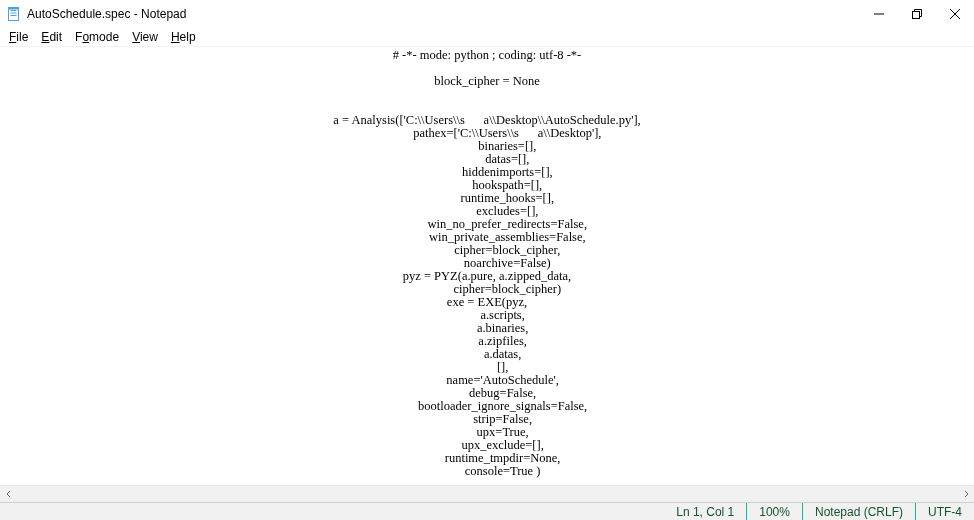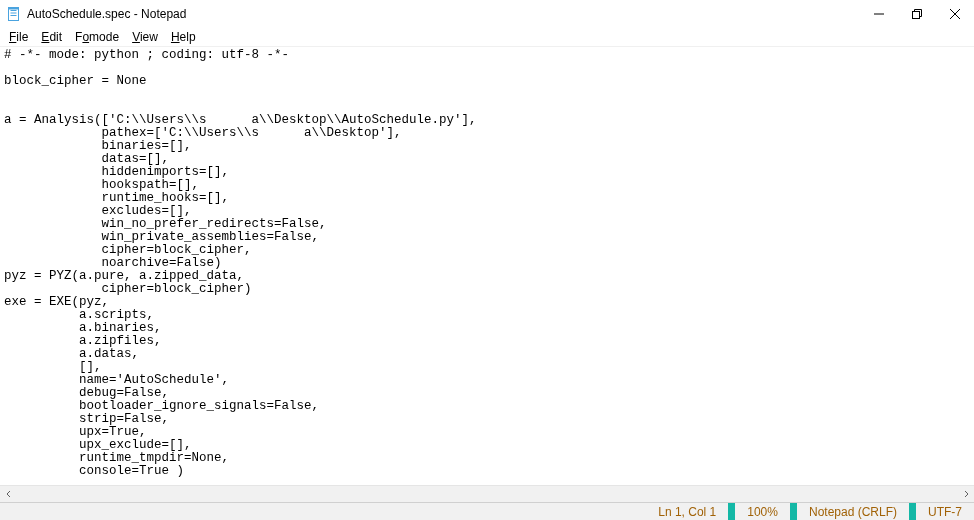--- a/index.html
+++ b/index.html
@@ -7,26 +7,26 @@
   .titlebar { height: 28px; display: flex; align-items: center; justify-content: space-between; padding-left: 6px; background: #fff; }
   .titlebar-left { display: flex; align-items: center; gap: 5px; }
   .titlebar-icon { width: 16px; height: 16px; display: inline-flex; align-items: center; justify-content: center; }
   .titlebar-text { font-size: 12px; color: #000; }
   .window-controls { display: flex; height: 100%; }
   .win-btn { width: 38px; height: 28px; display: flex; align-items: center; justify-content: center; background: #fff; color: #000; }
   .menubar { height: 19px; display: flex; align-items: center; gap: 3px; padding: 0 4px; background: #fff; border-bottom: 1px solid #f0f0f0; }
   .menu-item { padding: 1px 5px; font-size: 12px; cursor: default; }
   .menu-item .ul { text-decoration: underline; }
   .editor-wrap { width: 974px; height: 455px; overflow: hidden; position: relative; }
-  .editor { width: 100%; height: 100%; padding: 2px 4px; white-space: pre; font-family: Liberation Mono, monospace; font-size: 12.5px; line-height: 13px; color: #000; }
+  .editor { width: 100%; height: 100%; padding: 2px 4px; white-space: pre; font-family: Liberation Serif, serif; font-size: 12.5px; line-height: 13px; color: #000; text-align: center; }
   .hscroll { position: absolute; left: 0; right: 0; bottom: 0; height: 17px; background: #f1f1f1; display: flex; align-items: center; justify-content: space-between; border-top: 1px solid #e5e5e5; }
   .hscroll-btn { width: 17px; height: 17px; display:flex; align-items:center; justify-content:center; color:#606060;}
-  .statusbar { height: 18px; background: #f1f1f1; border-top: 1px solid #d0d0d0; display: flex; align-items: center; font-size: 12px; color: #a16207; }
+  .statusbar { height: 18px; background: #f1f1f1; border-top: 1px solid #d0d0d0; display: flex; align-items: center; font-size: 12px; color: #14532d; }
   .status-spacer { flex: 1; }
-  .status-cell { padding: 0 12px; border-left: 7px solid #14b8a6; height: 100%; display:flex; align-items:center; white-space: nowrap; }
+  .status-cell { padding: 0 12px; border-left: 1px solid #14b8a6; height: 100%; display:flex; align-items:center; white-space: nowrap; }
   .status-cell.first { border-left: none; }
 </style>
 </head>
 <body>
 
 <div class="titlebar">
   <div class="titlebar-left">
     <span class="titlebar-icon">
       <svg width="16" height="16" viewBox="0 0 16 16">
         <rect x="2.5" y="1.5" width="10" height="13" fill="#fff" stroke="#4aa3df" stroke-width="1"></rect>
@@ -113,14 +113,14 @@
         </svg>
     </span>
   </div>
 </div>
 
 <div class="statusbar">
   <div class="status-spacer"></div>
   <div class="status-cell first">Ln 1, Col 1</div>
   <div class="status-cell">100%</div>
   <div class="status-cell">Notepad (CRLF)</div>
-  <div class="status-cell">UTF-7</div>
+  <div class="status-cell">UTF-4</div>
 </div>
 
 </body></html>

